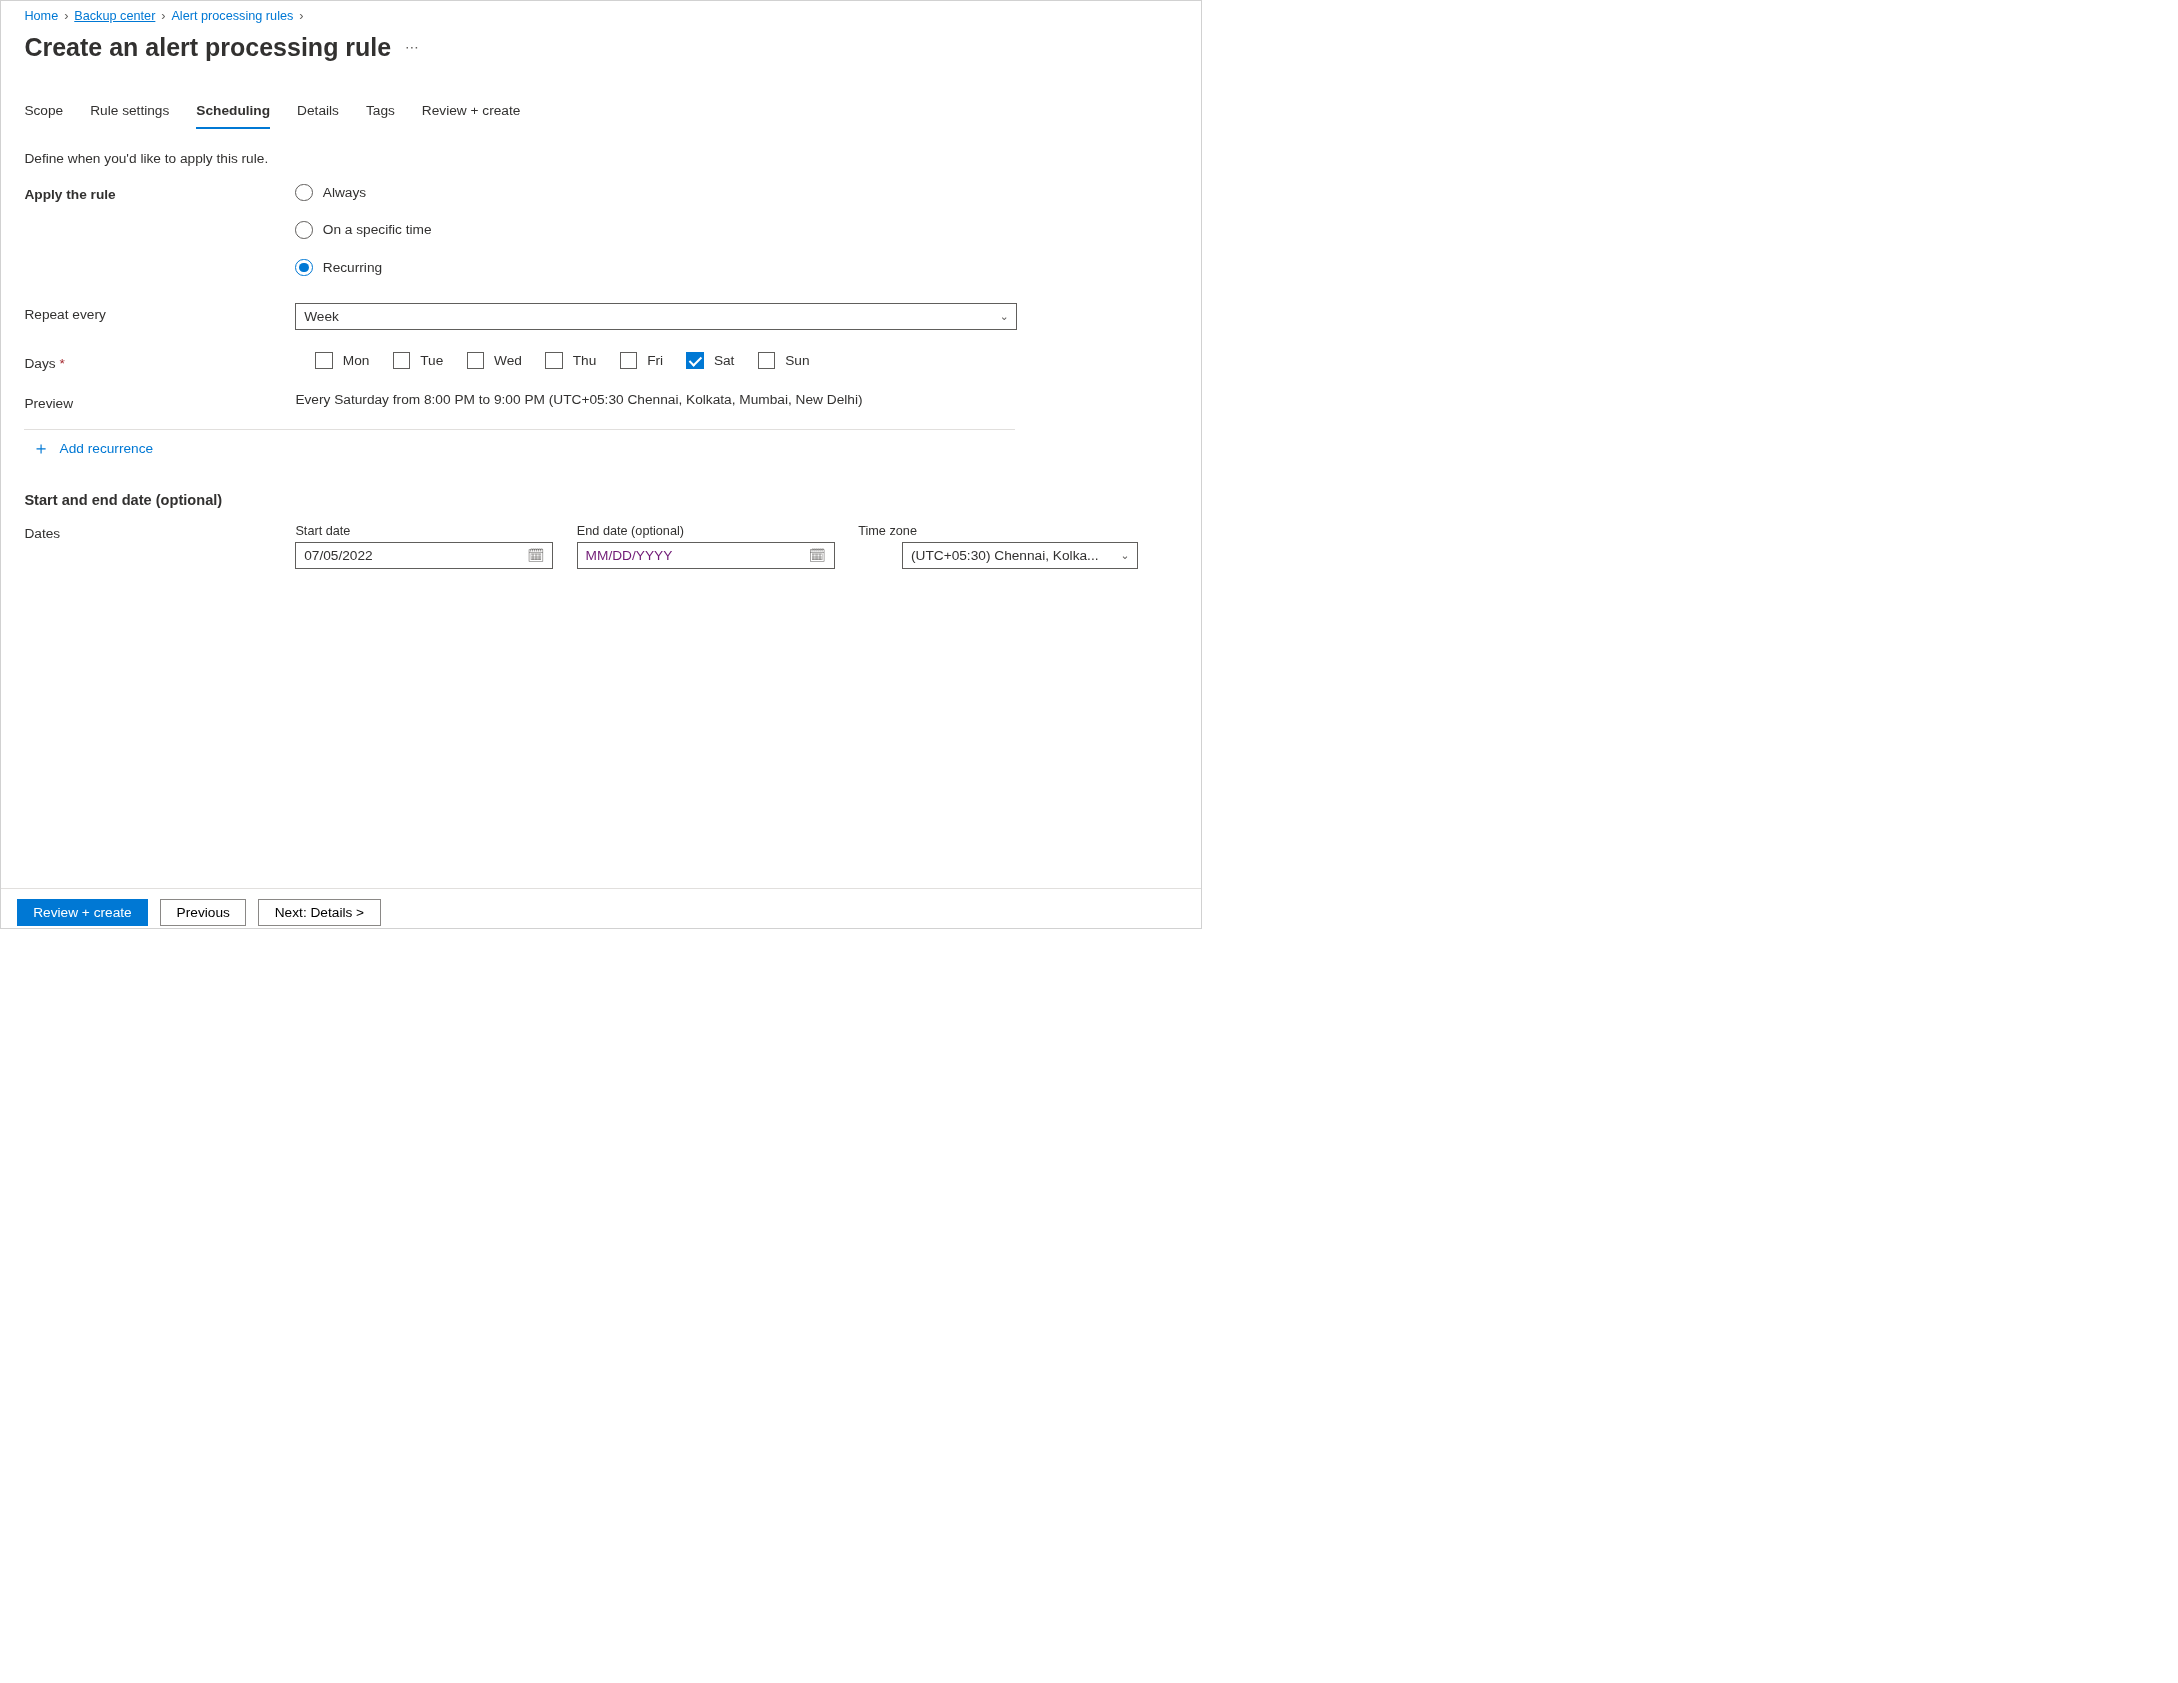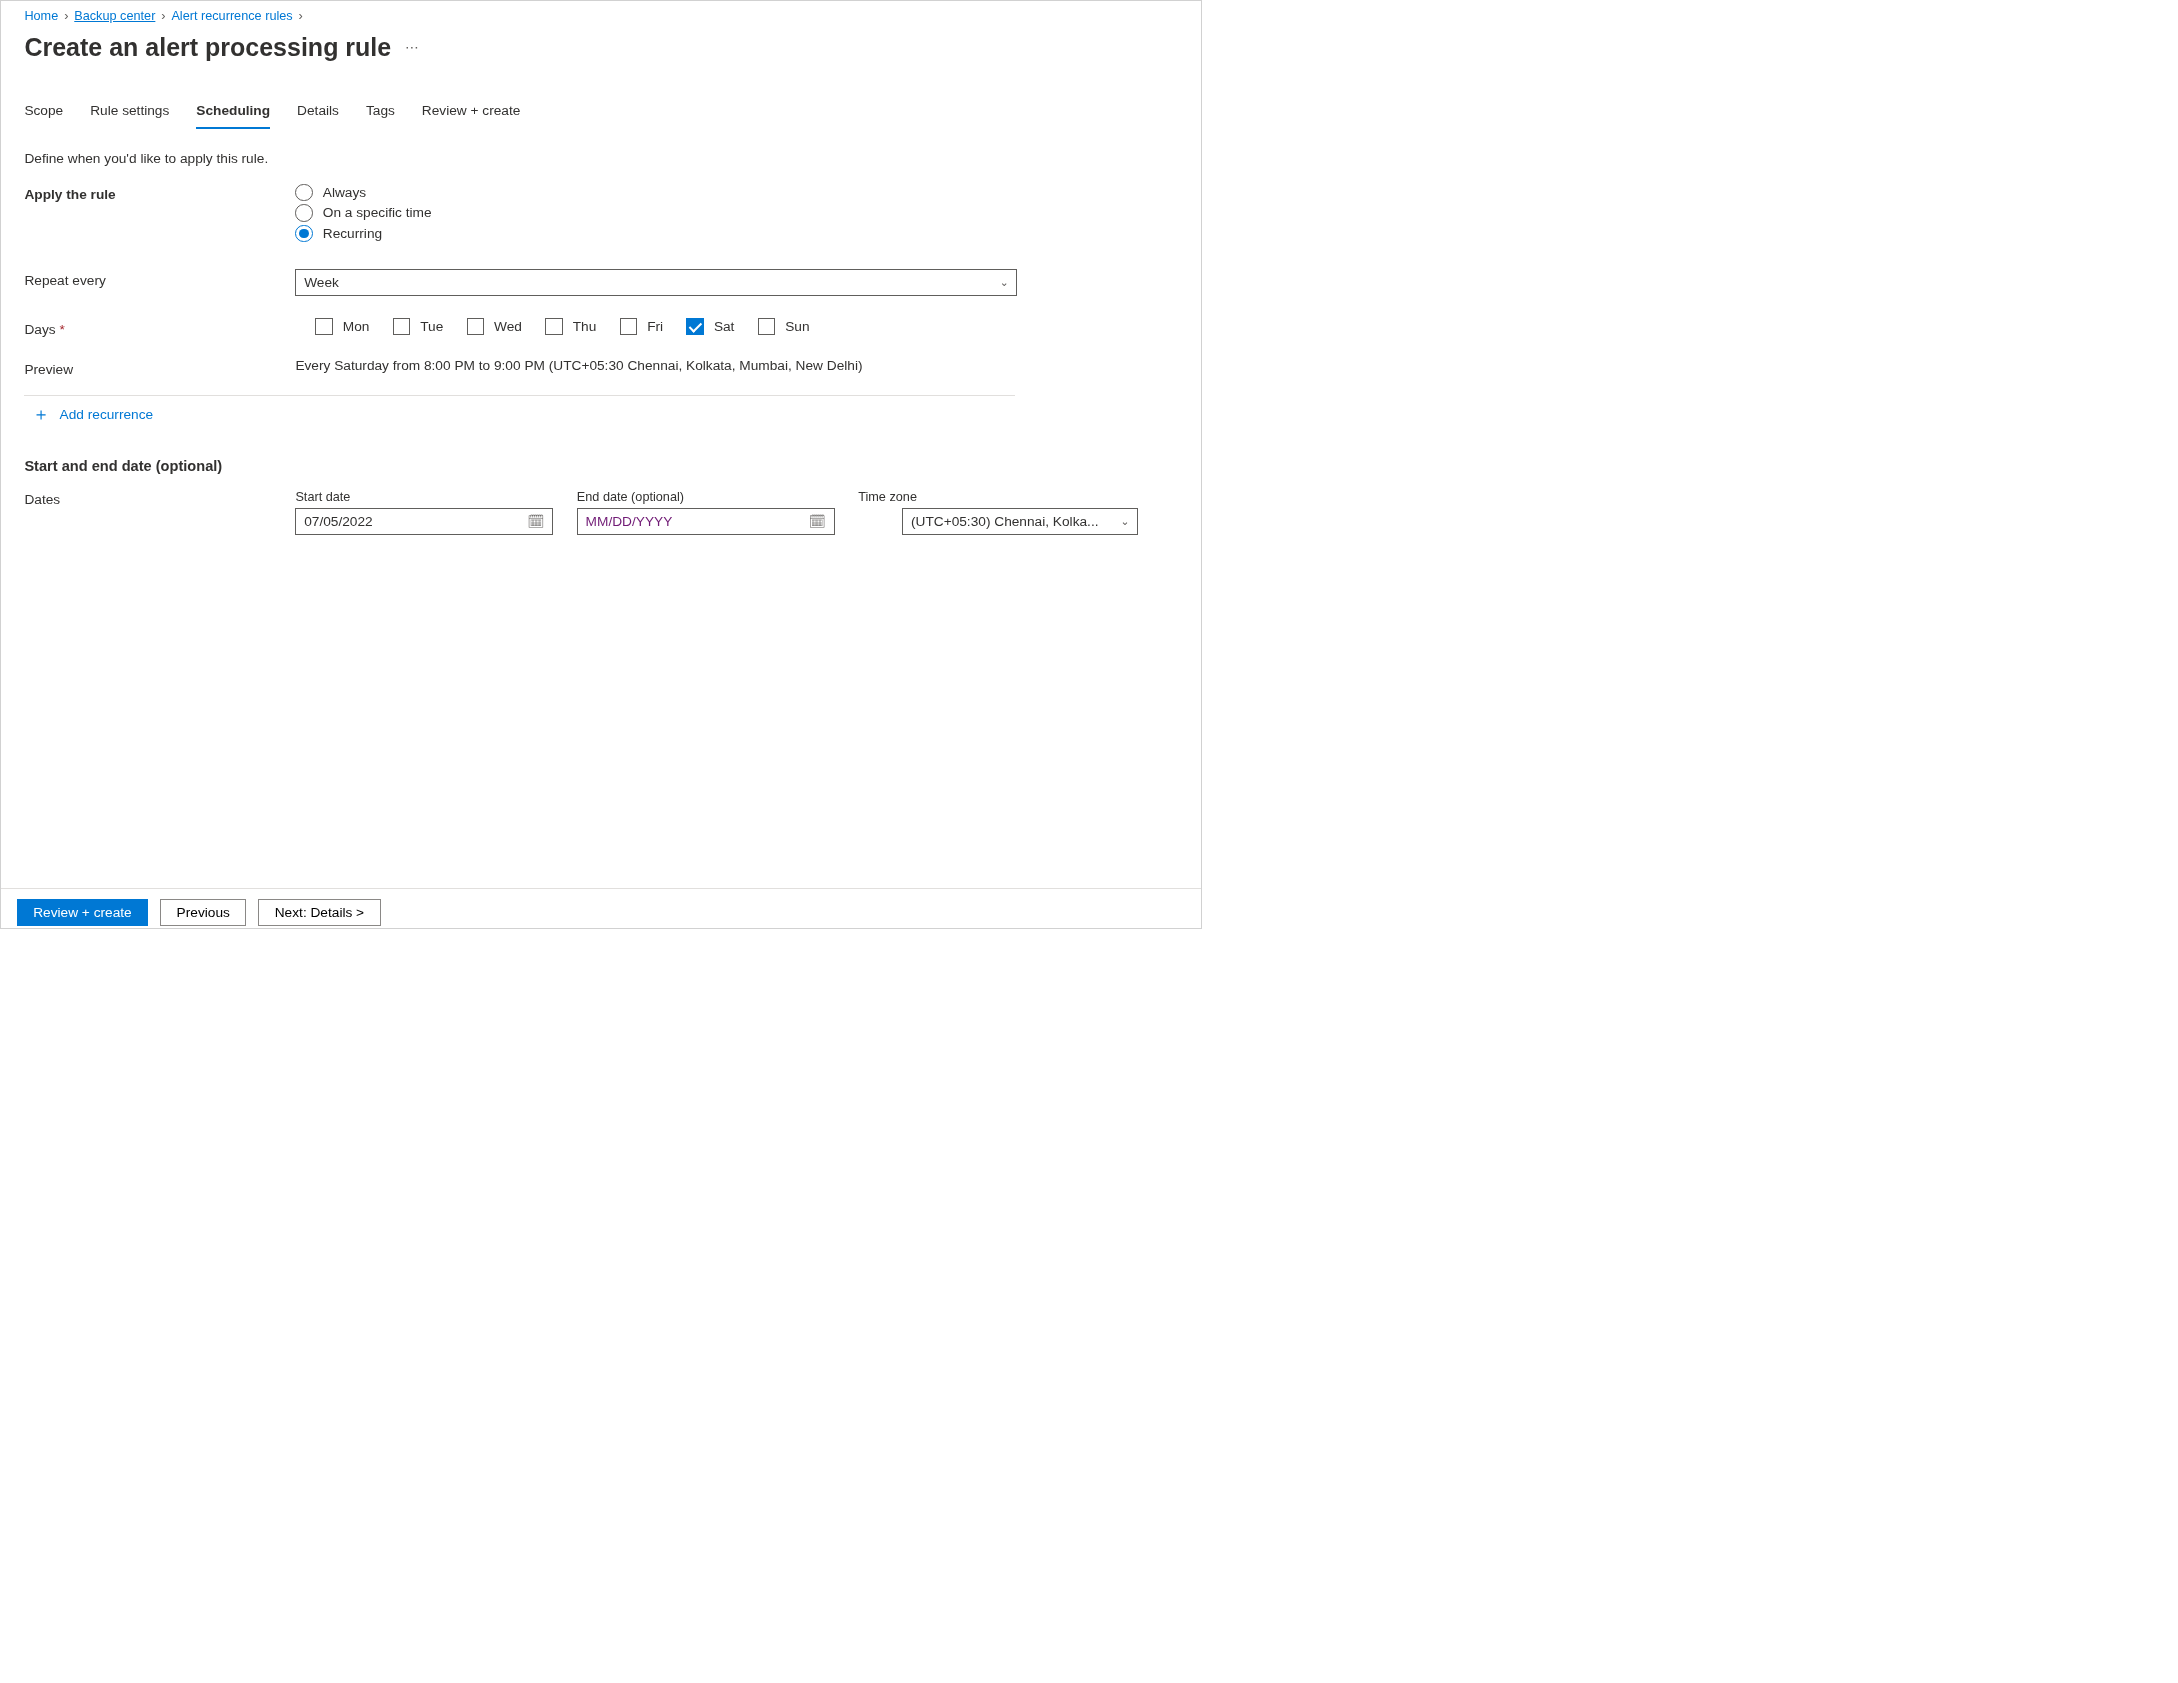--- a/index.html
+++ b/index.html
@@ -22,21 +22,21 @@
 
   .helper { margin-top:21.5px; font-size:13.7px; color:#323130; }
 
   .form { margin-top:17.6px; }
   .row { display:flex; align-items:flex-start; margin-top:5.9px; }
   .row-label { width:271px; flex:0 0 271px; font-size:13.7px; padding-top:3.9px; }
   .row-label.bold { font-weight:600; }
   .req { color:#a4262c; margin-left:3.9px; }
   .row-body { flex:1; max-width:722px; }
 
-  .radio-group { display:flex; flex-direction:column; gap:3px;justify-content:flex-end; }
+  .radio-group { display:flex; flex-direction:column; gap:20px;justify-content:flex-end; }
   .radio-item { display:flex; align-items:center; gap:9.8px; cursor:pointer; }
   .radio { width:17.6px; height:17.6px; border:1px solid #605e5c; border-radius:50%; position:relative; flex:0 0 17.6px; }
   .radio.checked { border-color:#0078d4; }
   .radio.checked::after { content:""; position:absolute; width:9.8px; height:9.8px; background:#0078d4; border-radius:50%; top:2.9px; left:2.9px; }
 
   .select { display:flex; align-items:center; justify-content:space-between; border:1px solid #605e5c; height:27px; padding:0 7.8px; width:722px; cursor:pointer; background:#fff; }
   .select .chev { font-size:10.7px; color:#605e5c; }
 
   .days { display:flex; gap:23.4px; }
   .check-item { display:flex; align-items:center; gap:9.8px; cursor:pointer; }
@@ -76,21 +76,21 @@
 <body>
 
 <div class="page">
   <div class="content">
 
     <div class="breadcrumbs">
       <a>Home</a>
       <span class="sep">›</span>
       <a class="underline">Backup center</a>
       <span class="sep">›</span>
-      <a>Alert recurrence rules</a>
+      <a>Alert processing rules</a>
       <span class="sep">›</span>
     </div>
 
     <div class="title-row">
       <h1>Create an alert processing rule</h1>
       <span class="ellipsis">⋯</span>
     </div>
 
     <div class="tabs">
       <div class="tab">Scope</div>

